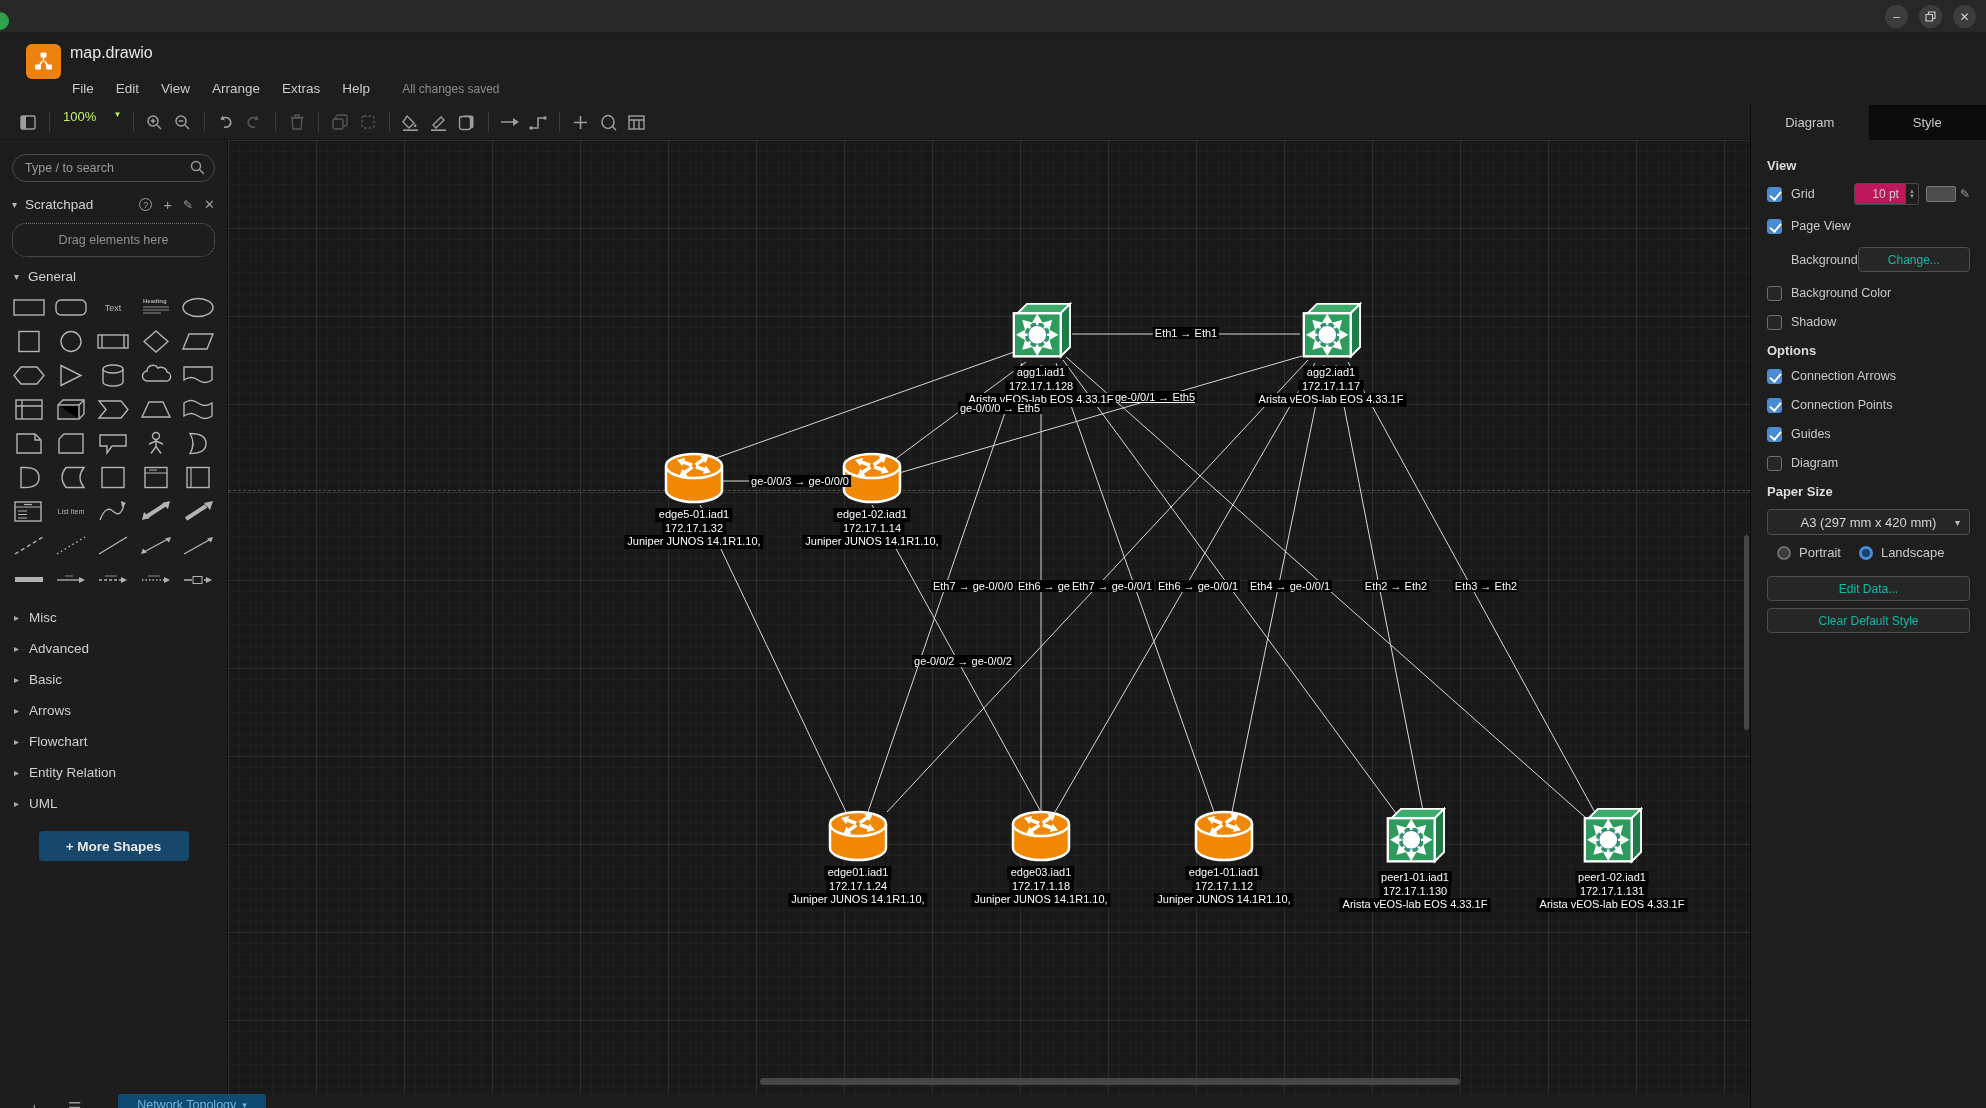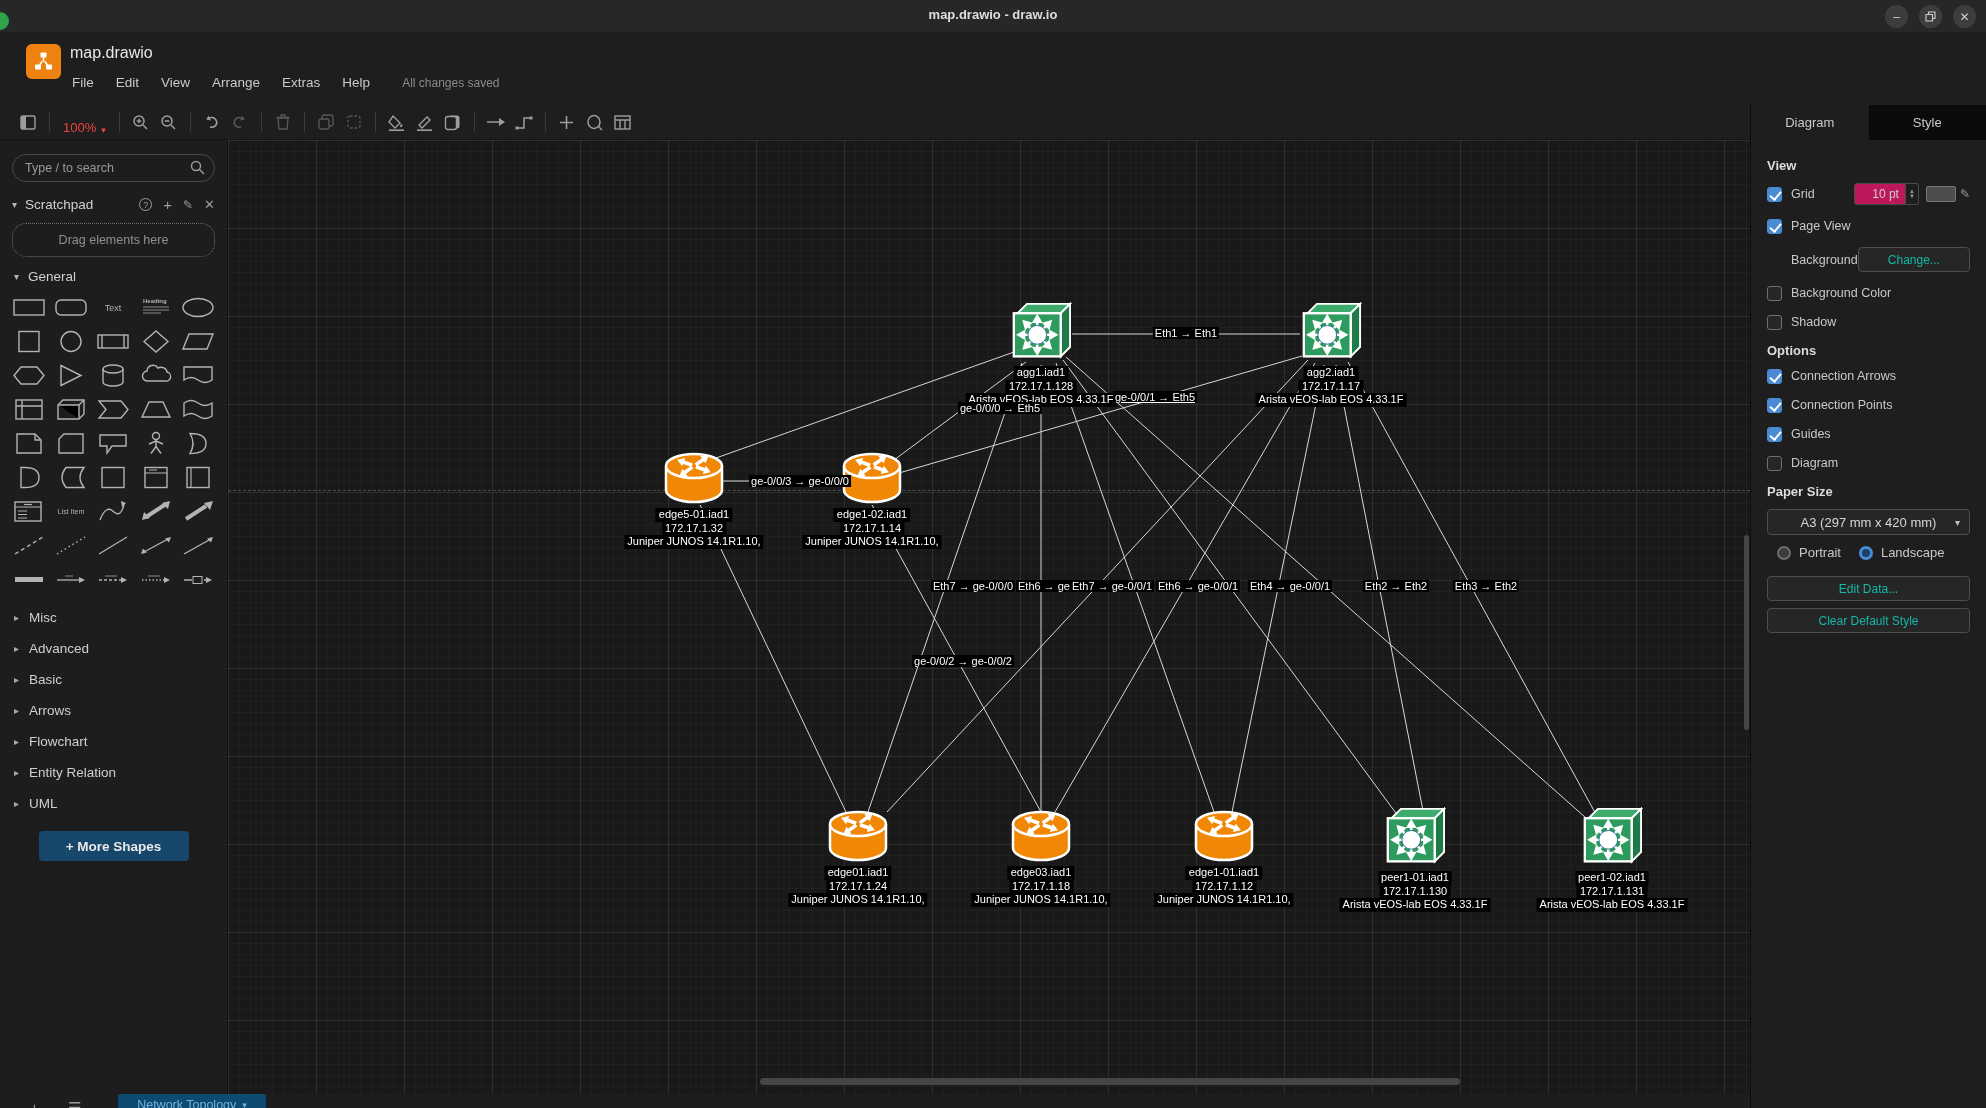--- a/index.html
+++ b/index.html
@@ -16,33 +16,33 @@
   .winbtn { width:23px; height:23px; border-radius:50%; background:#3d3d3d; color:#cfcfcf;
     display:flex; align-items:center; justify-content:center; font-size:12px; line-height:1; }
   .green-dot { position:absolute; left:-9px; top:12px; width:18px; height:18px;
     border-radius:50%; background:#2fa34c; }
 
   
   .header { position:absolute; left:0; top:33px; width:1986px; height:72px; background:#1e1e1e; }
   .logo { position:absolute; left:26px; top:11px; width:35px; height:35px; background:#ee8211;
     border-radius:6px; display:flex; align-items:center; justify-content:center; }
   .doc-title { position:absolute; left:70px; top:11px; color:#e6e6e6; font-size:16px; }
-  .menubar { position:absolute; left:72px; top:42px; display:flex; gap:22px; align-items:flex-end; }
+  .menubar { position:absolute; left:72px; top:48px; display:flex; gap:22px; align-items:flex-end; }
   .menu-item { color:#c9c9c9; font-size:13.5px; cursor:default; }
   .save-status { color:#8a8a8a; font-size:12px; margin-left:10px; }
 
   
   .toolbar { position:absolute; left:0; top:105px; width:1986px; height:35px; background:#1e1e1e;
     border-bottom:1px solid #141414; display:flex; align-items:center; padding:0 14px; }
   .tb { display:flex; align-items:center; justify-content:center; height:26px; min-width:28px;
     color:#9d9d9d; }
   .tb svg { display:block; }
   .tb.dim { opacity:.45; }
   .tb-sep { width:1px; height:20px; background:#3a3a3a; margin:0 7px; }
-  .zoom-select { color:#ef4444; font-size:13px; display:flex; align-items:flex-end; gap:5px; padding:0 6px; }
+  .zoom-select { color:#bef264; font-size:13px; display:flex; align-items:flex-start; gap:19px; padding:0 6px; }
   .tb-right { margin-left:auto; display:flex; align-items:center; }
 
   
   .sidebar { position:absolute; left:0; top:140px; width:228px; height:954px; background:#1d1d1d;
     border-right:1px solid #101010; color:#c9c9c9; overflow:hidden; }
   .search-wrap { margin:14px 12px 4px 12px; position:relative; }
   .search-input { width:100%; height:28px; background:#1d1d1d; border:1px solid #4a4a4a;
     border-radius:14px; color:#bdbdbd; font-size:12.5px; padding:0 30px 0 12px; outline:none; }
   .search-input::placeholder { color:#9a9a9a; }
   .search-icon { position:absolute; right:10px; top:6px; }
@@ -128,21 +128,20 @@
     color:#74b2e0; font-size:12.5px; display:flex; align-items:center; justify-content:center; gap:6px;
     border-radius:2px 2px 0 0; }
 </style>
 </head>
 <body>
 
 <div class="app">
 
   <div class="titlebar">
     <div class="green-dot"></div>
-    <div class="title">map.drawio - draw.io</div>
     <div class="winbtns">
       <div class="winbtn">–</div>
       <div class="winbtn">
         <svg width="11" height="11" viewBox="0 0 11 11">
             <path d="M1,3.5 h6.5 v6.5 h-6.5 z M3.5,3.5 v-2.5 h6.5 v6.5 h-2.5" fill="none" stroke="#cfcfcf" stroke-width="1.1"></path>
           </svg>
       </div>
       <div class="winbtn">✕</div>
     </div>
   </div>

